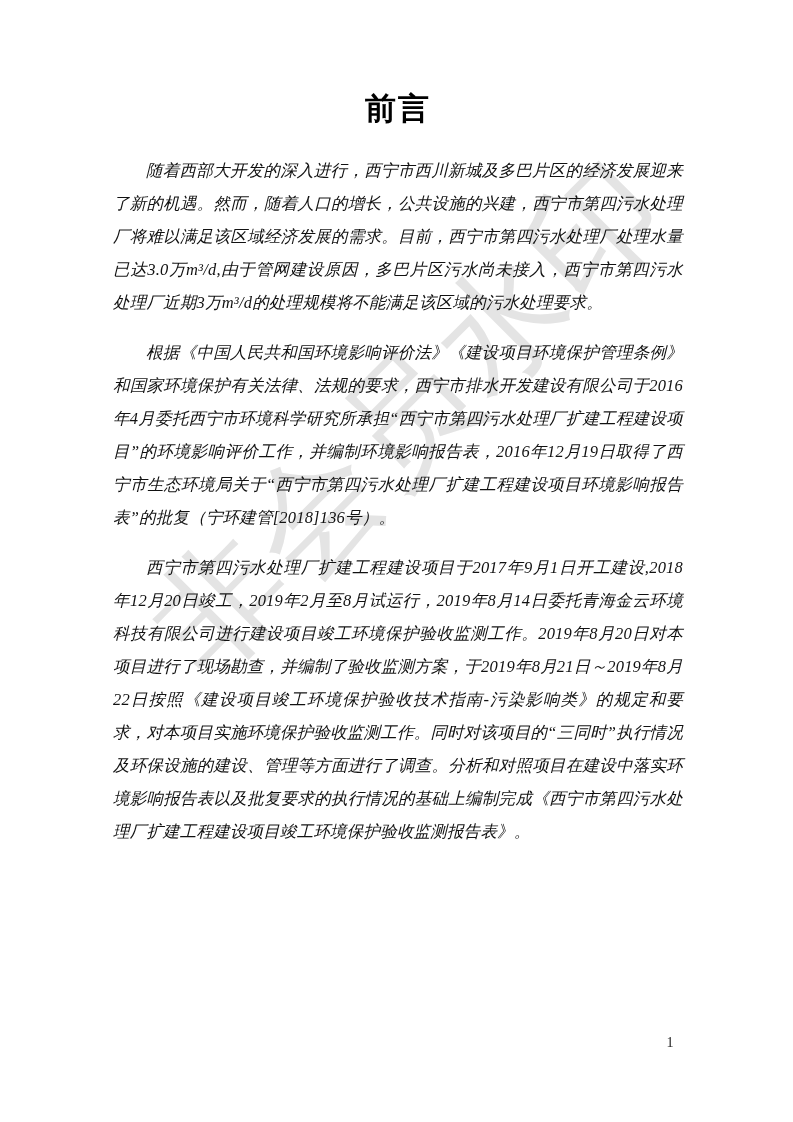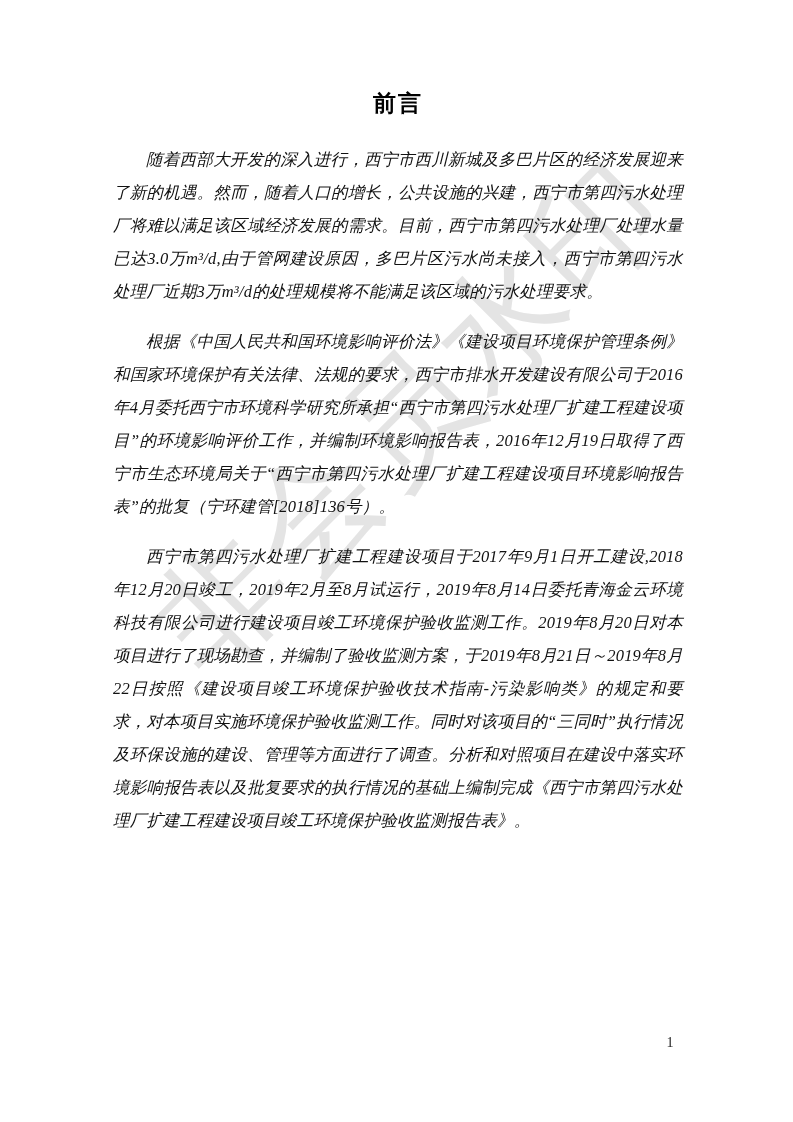--- a/index.html
+++ b/index.html
@@ -38,21 +38,21 @@
     left: 96px;
     top: 88px;
     width: 604px;
     z-index: 2;
   }
   .doc-title {
     margin: 0 0 24px 0;
     text-align: center;
     font-family: "Liberation Sans", "DejaVu Sans", sans-serif;
     font-weight: bold;
-    font-size: 23px;
+    font-size: 31px;
     letter-spacing: 2px;
     color: #000000;
   }
   .para {
     margin: 17px;
     font-size: 16.5px;
     line-height: 33px;
     text-align: justify;
     text-indent: 2em;
     letter-spacing: 0.2px;

